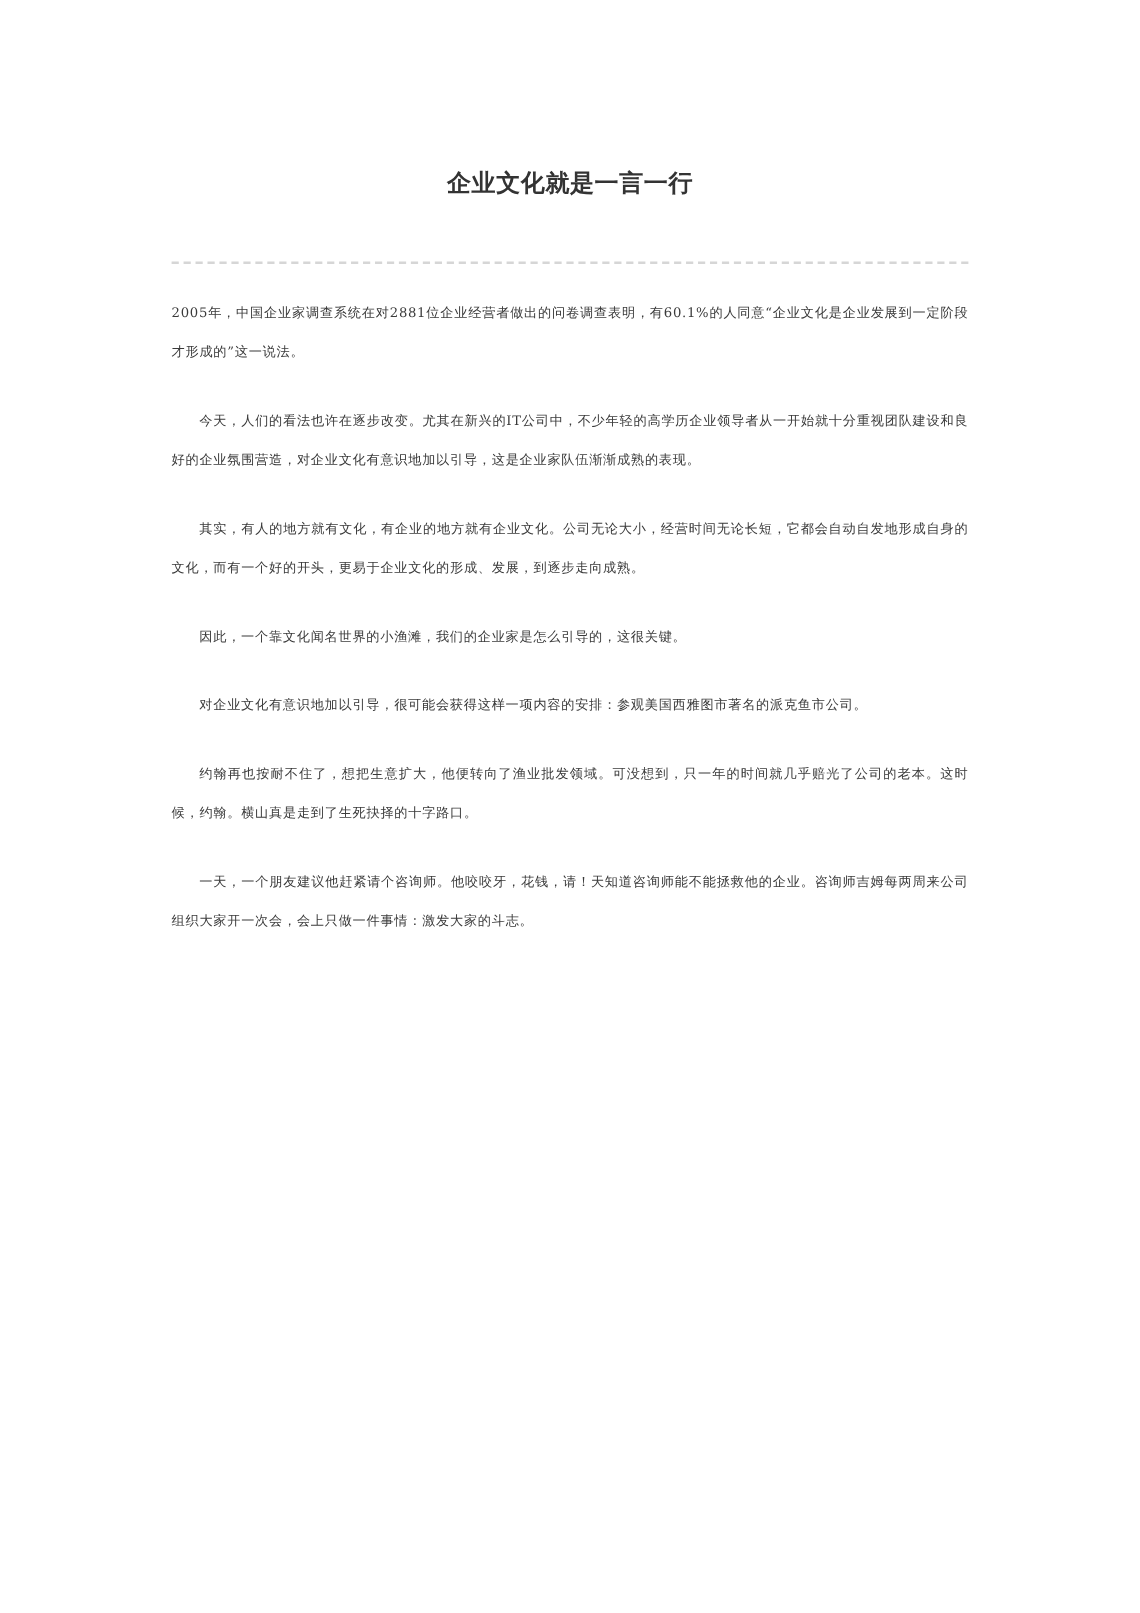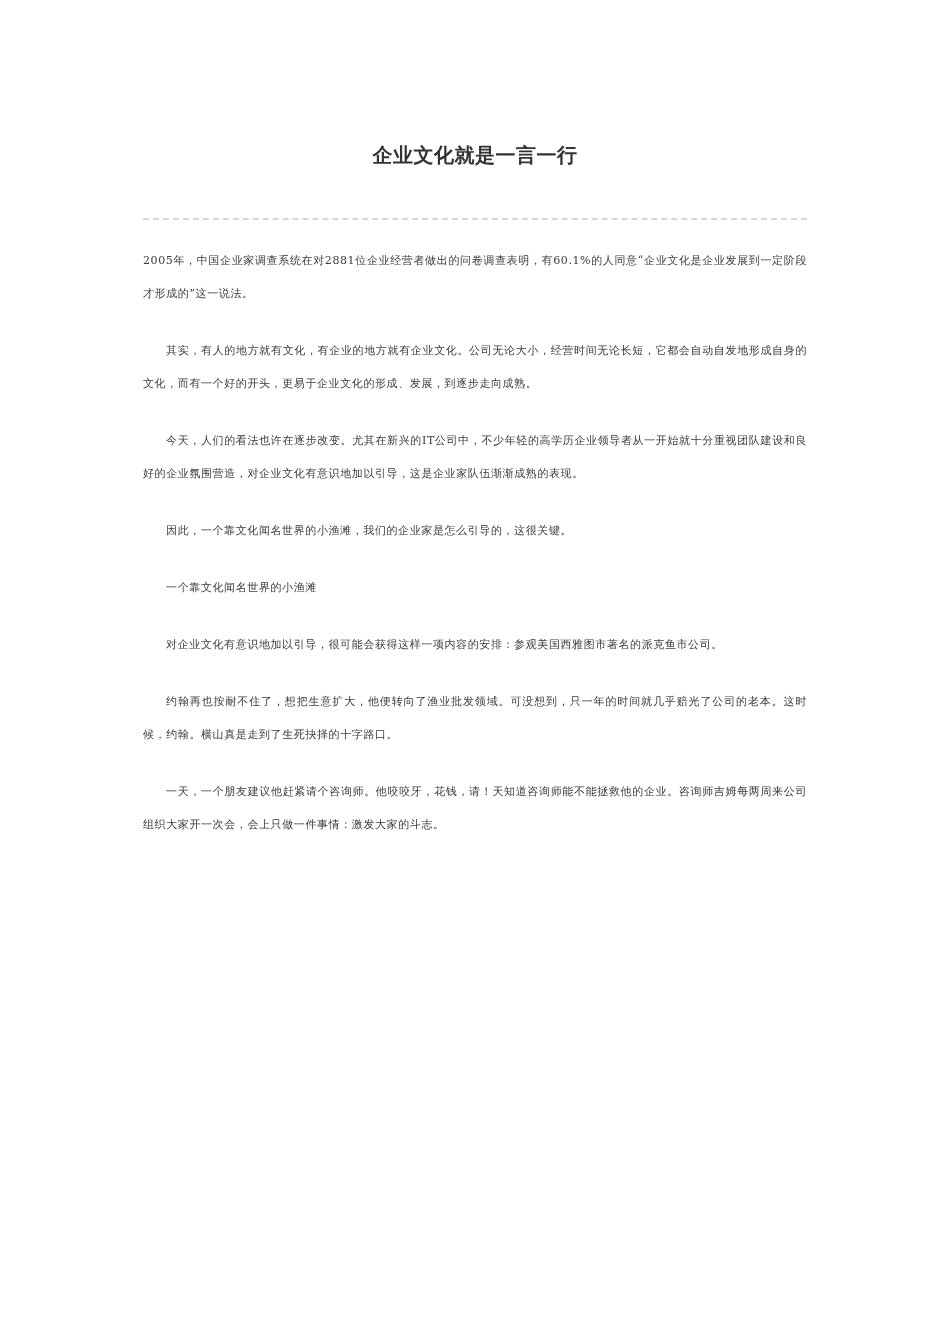--- a/index.html
+++ b/index.html
@@ -11,21 +11,21 @@
       width: 664px;
       color: #333333;
       font-family: "DejaVu Serif", "Liberation Serif", serif;
     }
     .title {
       position: absolute;
       top: 139px;
       left: 0;
       width: 664px;
       text-align: center;
-      font-family: Liberation Sans, sans-serif;
+      font-family: Liberation Mono, monospace;
       font-weight: bold;
       font-size: 20px;
       letter-spacing: 0.5px;
       color: #333333;
       line-height: 32px;
       margin: 0;
     }
     .divider {
       position: absolute;
       top: 218px;
@@ -51,21 +51,20 @@
     .para.indent { text-indent: 2.1em; }
   </style>
 </head>
 <body>
 
 <div class="page">
   <h1 class="title">企业文化就是一言一行</h1>
   <div class="divider"></div>
   <div class="body">
     <p class="para">2005年，中国企业家调查系统在对2881位企业经营者做出的问卷调查表明，有60.1%的人同意“企业文化是企业发展到一定阶段才形成的”这一说法。</p>
+    <p class="para indent">今天，人们的看法也许在逐步改变。尤其在新兴的IT公司中，不少年轻的高学历企业领导者从一开始就十分重视团队建设和良好的企业氛围营造，对企业文化有意识地加以引导，这是企业家队伍渐渐成熟的表现。</p>
     <p class="para indent">其实，有人的地方就有文化，有企业的地方就有企业文化。公司无论大小，经营时间无论长短，它都会自动自发地形成自身的文化，而有一个好的开头，更易于企业文化的形成、发展，到逐步走向成熟。</p>
-    <p class="para indent">今天，人们的看法也许在逐步改变。尤其在新兴的IT公司中，不少年轻的高学历企业领导者从一开始就十分重视团队建设和良好的企业氛围营造，对企业文化有意识地加以引导，这是企业家队伍渐渐成熟的表现。</p>
     <p class="para indent">因此，一个靠文化闻名世界的小渔滩，我们的企业家是怎么引导的，这很关键。</p>
-    <p class="para indent">一个靠文化闻名世界的小渔滩</p>
     <p class="para indent">对企业文化有意识地加以引导，很可能会获得这样一项内容的安排：参观美国西雅图市著名的派克鱼市公司。</p>
     <p class="para indent">约翰再也按耐不住了，想把生意扩大，他便转向了渔业批发领域。可没想到，只一年的时间就几乎赔光了公司的老本。这时候，约翰。横山真是走到了生死抉择的十字路口。</p>
     <p class="para indent">一天，一个朋友建议他赶紧请个咨询师。他咬咬牙，花钱，请！天知道咨询师能不能拯救他的企业。咨询师吉姆每两周来公司组织大家开一次会，会上只做一件事情：激发大家的斗志。</p>
   </div>
 </div>
 
 </body></html>

